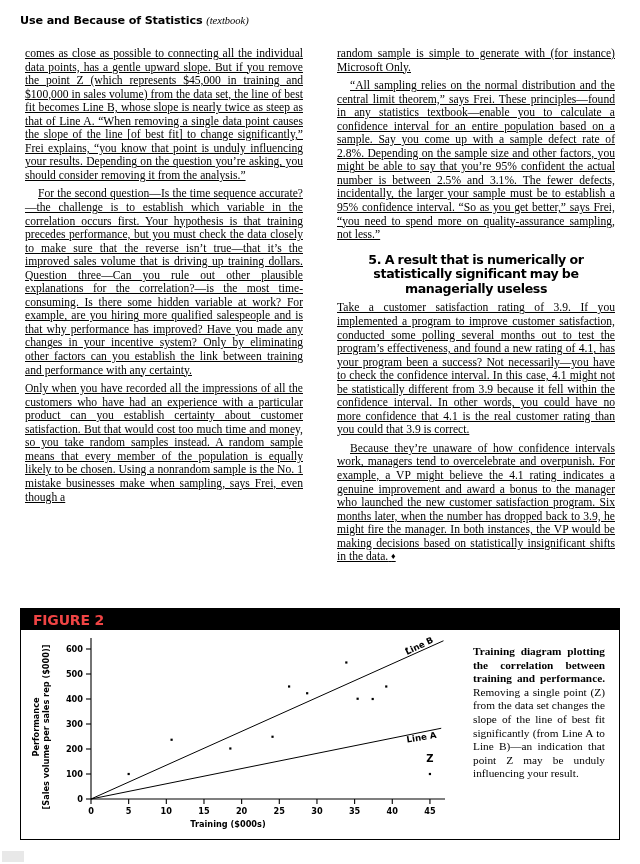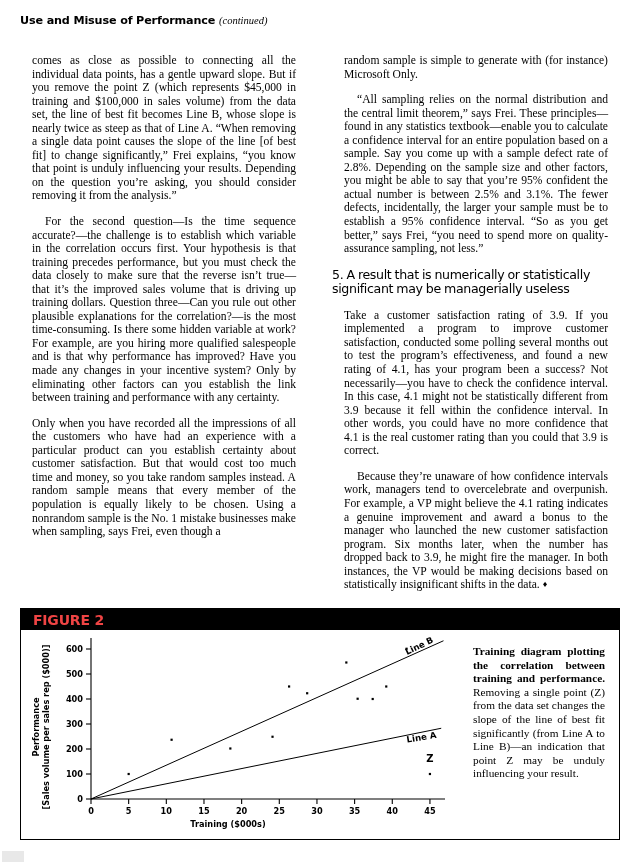--- a/index.html
+++ b/index.html
@@ -44,31 +44,31 @@
     width: 288px;
     font-size: 11.6px;
     line-height: 13.55px;
     text-align: justify;
     text-justify: inter-word;
     hyphens: manual;
   }
   .col.left  { left: 0; }
   .col.right { left: 312px; }
 
-  .col p { margin: 12px; }
+  .col p { margin: 5px; text-decoration: underline; }
   .col p.ind { text-indent: 13px; }
 
   h2.sec {
     font-family: "DejaVu Sans", sans-serif;
     font-size: 12.6px;
-    font-weight: 400;
+    font-weight: 700;
     line-height: 14.6px;
     letter-spacing: -0.35px;
     margin: 11px 0 1px 0;
-    text-align: left;
+    text-align: center;
     word-spacing: -0.5px;
   }
 
   .endmark { font-size: 9px; vertical-align: 1px; }
 
   
   .figbox {
     position: absolute;
     left: 20px; top: 608px;
     width: 600px; height: 232px;
@@ -125,22 +125,22 @@
     position: absolute;
     left: 2px; top: 851px;
     width: 22px; height: 11px;
     background: #e8e8e8;
   }
 </style>
 </head>
 <body>
 
 <div class="runhead">
-  <span>Use and Misuse of Performance</span>
-  <span class="cont">(continued)</span>
+  <span>Use and Because of Statistics</span>
+  <span class="cont">(textbook)</span>
 </div>
 
 <div class="cols">
 
   <div class="col left">
     <p>comes as close as possible to connecting all the individual data points, has a gentle upward slope. But if you remove the point Z (which represents $45,000 in training and $100,000 in sales volume) from the data set, the line of best fit becomes Line B, whose slope is nearly twice as steep as that of Line A. “When removing a single data point causes the slope of the line [of best fit] to change significantly,” Frei explains, “you know that point is unduly influencing your results. Depending on the question you’re asking, you should consider removing it from the analysis.”</p>
     <p class="ind">For the second question—Is the time sequence accurate?—the challenge is to establish which variable in the correlation occurs first. Your hypothesis is that training precedes performance, but you must check the data closely to make sure that the reverse isn’t true—that it’s the improved sales volume that is driving up training dollars. Question three—Can you rule out other plausible explanations for the correlation?—is the most time-consuming. Is there some hidden variable at work? For example, are you hiring more qualified salespeople and is that why performance has improved? Have you made any changes in your incentive system? Only by eliminating other factors can you establish the link between training and performance with any certainty.</p>
     <p>Only when you have recorded all the impressions of all the customers who have had an experience with a particular product can you establish certainty about customer satisfaction. But that would cost too much time and money, so you take random samples instead. A random sample means that every member of the population is equally likely to be chosen. Using a nonrandom sample is the No. 1 mistake businesses make when sampling, says Frei, even though a</p>
   </div>
 

